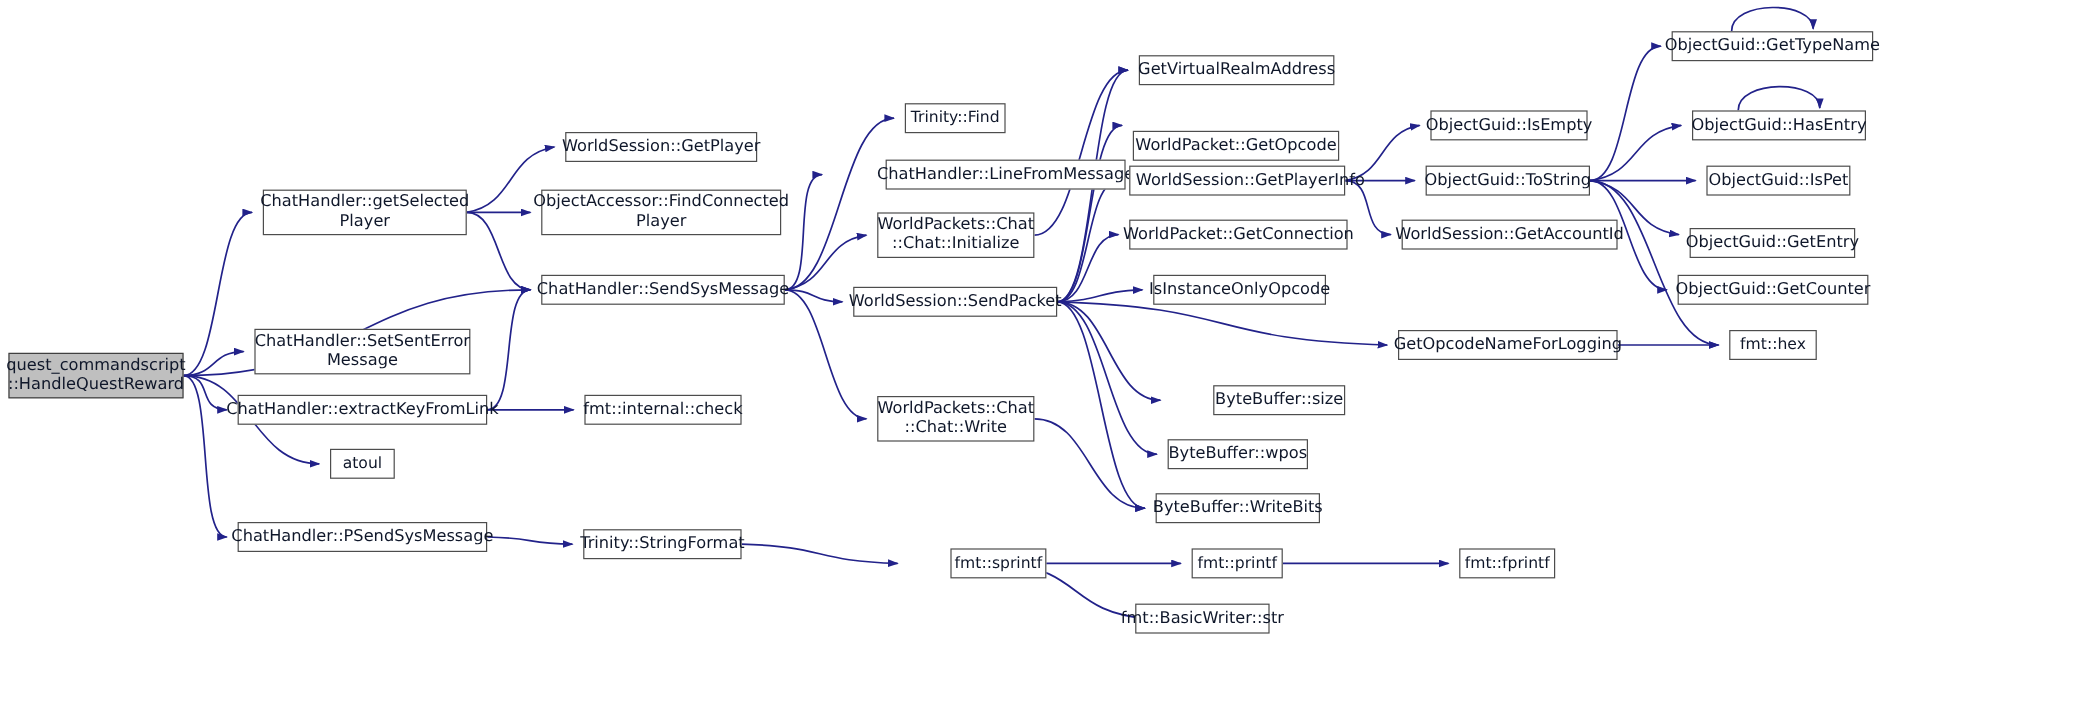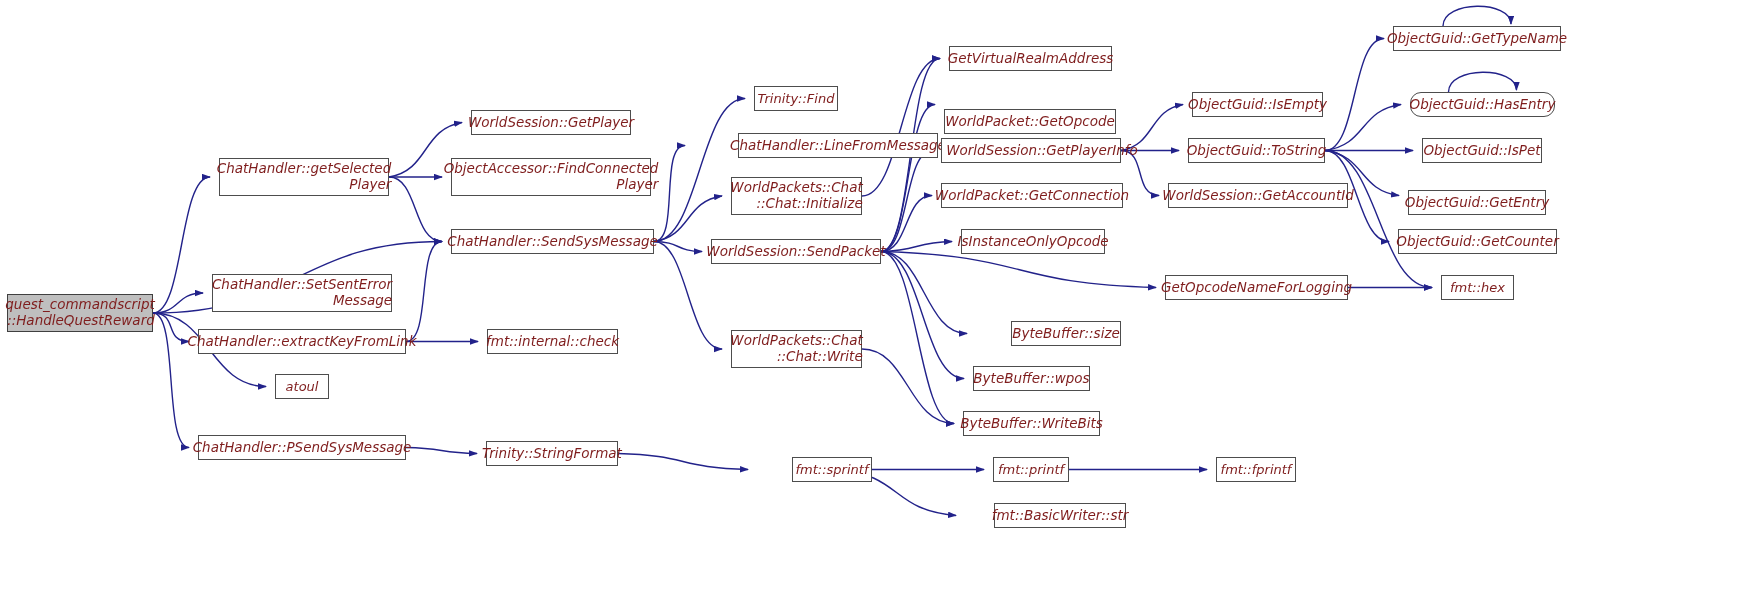--- a/index.html
+++ b/index.html
@@ -4,31 +4,30 @@
 <style>
   html,body{margin:0;padding:0;background:#ffffff;}
   body{font-family:"DejaVu Sans","Liberation Sans",sans-serif;}
   #canvas{position:relative;width:1741px;height:592px;background:#ffffff;overflow:hidden;}
   svg#edges{position:absolute;left:0;top:0;width:1741px;height:592px;pointer-events:none;}
   .node{
     position:absolute;
     box-sizing:border-box;
     border:1px solid #4d4d4d;
     background:#ffffff;
-    color:#7f1d1d;
+    color:#0f172a;
     display:flex;
     align-items:center;
     justify-content:center;
-    text-align:right;
+    text-align:center;
     line-height:1.18;
     font-size:13.5px;
     letter-spacing:0px;
     white-space:pre-line;
     padding:0 4px;
-    font-style:italic;
   }
   .node.root{
     background:#bfbfbf;
     border-color:#404040;
   }
   .node.small{font-size:13px;}
 </style>
 </head>
 <body>
 
@@ -112,26 +111,26 @@
       <div class="node small" style="left: 792px; top: 457px; width: 80px; height: 25px;">fmt::sprintf</div>
       <div class="node" style="left: 949px; top: 46px; width: 163px; height: 25px;">GetVirtualRealmAddress</div>
       <div class="node" style="left: 944px; top: 92px; width: 172px; height: 25px; margin-top: 17px;">WorldPacket::GetOpcode</div>
       <div class="node" style="left: 941px; top: 138px; width: 180px; height: 25px; padding-left: 26px;">WorldSession::GetPlayerInfo</div>
       <div class="node" style="left: 941px; top: 183px; width: 182px; height: 25px;">WorldPacket::GetConnection</div>
       <div class="node" style="left: 961px; top: 229px; width: 144px; height: 25px;">IsInstanceOnlyOpcode</div>
       <div class="node" style="left: 976px; top: 321px; width: 110px; height: 25px; margin-left: 35px;">ByteBuffer::size</div>
       <div class="node" style="left: 973px; top: 366px; width: 117px; height: 25px;">ByteBuffer::wpos</div>
       <div class="node" style="left: 963px; top: 411px; width: 137px; height: 25px;">ByteBuffer::WriteBits</div>
       <div class="node small" style="left: 993px; top: 457px; width: 76px; height: 25px;">fmt::printf</div>
-      <div class="node" style="left: 994px; top: 503px; width: 132px; height: 25px;">fmt::BasicWriter::str</div>
+      <div class="node" style="left: 946px; top: 503px; width: 112px; height: 25px;">fmt::BasicWriter::str</div>
       <div class="node" style="left: 1192px; top: 92px; width: 131px; height: 25px;">ObjectGuid::IsEmpty</div>
       <div class="node" style="left: 1188px; top: 138px; width: 137px; height: 25px;">ObjectGuid::ToString</div>
       <div class="node" style="left: 1168px; top: 183px; width: 180px; height: 25px;">WorldSession::GetAccountId</div>
       <div class="node" style="left: 1165px; top: 275px; width: 183px; height: 25px;">GetOpcodeNameForLogging</div>
       <div class="node" style="left: 1393px; top: 26px; width: 168px; height: 25px;">ObjectGuid::GetTypeName</div>
-      <div class="node" style="left: 1410px; top: 92px; width: 145px; height: 25px; border-radius: 11px;">ObjectGuid::HasEntry</div>
+      <div class="node" style="left: 1410px; top: 92px; width: 145px; height: 25px;">ObjectGuid::HasEntry</div>
       <div class="node" style="left: 1422px; top: 138px; width: 120px; height: 25px;">ObjectGuid::IsPet</div>
       <div class="node" style="left: 1408px; top: 190px; width: 138px; height: 25px;">ObjectGuid::GetEntry</div>
       <div class="node" style="left: 1398px; top: 229px; width: 159px; height: 25px;">ObjectGuid::GetCounter</div>
       <div class="node small" style="left: 1441px; top: 275px; width: 73px; height: 25px;">fmt::hex</div>
       <div class="node small" style="left: 1216px; top: 457px; width: 80px; height: 25px;">fmt::fprintf</div>
     </div>
 </div>
 
 </body></html>

